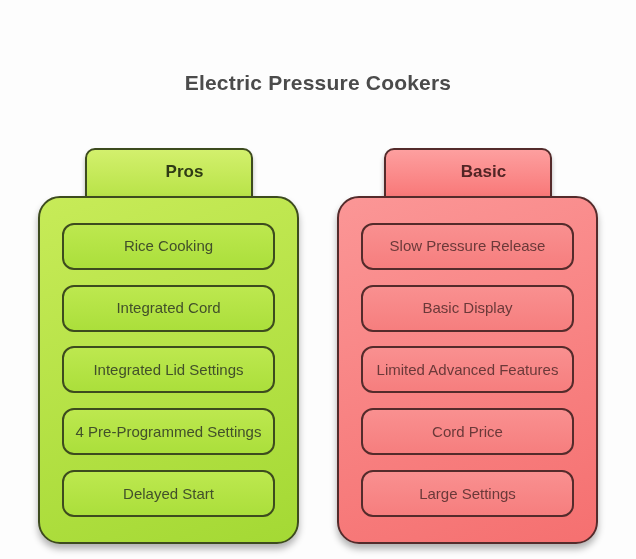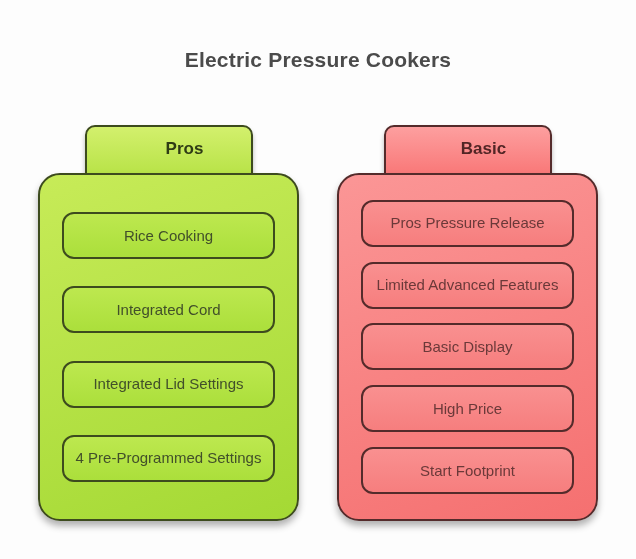--- a/index.html
+++ b/index.html
@@ -10,21 +10,21 @@
   }
   .canvas {
     position: relative;
     width: 636px;
     height: 559px;
     background: #fdfdfd;
     overflow: hidden;
   }
   .title {
     margin: 0;
-    padding-top: 48px;
+    padding-top: 71px;
     text-align: center;
     font-size: 21px;
     font-weight: bold;
     color: #4b4b4b;
     letter-spacing: 0.2px;
   }
   .columns {
     display: flex;
     justify-content: center;
     gap: 38px;
@@ -100,30 +100,31 @@
 
     <section class="column" style="--tab1: #d3f06d; --tab2: #b4e142; --panel1: #c7eb58; --panel2: #a4d934; --item1: #bde84f; --item2: #abdf3b; --border: #3d4b1e; --headerText: #2f3c15; --itemText: #42502a;">
       <div class="tab">
         <span class="tab-label">Pros</span>
       </div>
       <div class="panel">
         <div class="item">Rice Cooking</div>
         <div class="item">Integrated Cord</div>
         <div class="item">Integrated Lid Settings</div>
         <div class="item">4 Pre-Programmed Settings</div>
+        <div class="item">Delayed Start</div>
       </div>
     </section>
 
     <section class="column" style="--tab1: #fd9f9f; --tab2: #f87272; --panel1: #fb9696; --panel2: #f57070; --item1: #f99090; --item2: #f67e7e; --border: #542b2b; --headerText: #522525; --itemText: #6b3939;">
       <div class="tab">
         <span class="tab-label">Basic</span>
       </div>
       <div class="panel">
-        <div class="item">Pros Pressure Release</div>
+        <div class="item">Slow Pressure Release</div>
+        <div class="item">Basic Display</div>
         <div class="item">Limited Advanced Features</div>
-        <div class="item">Basic Display</div>
-        <div class="item">High Price</div>
-        <div class="item">Start Footprint</div>
+        <div class="item">Cord Price</div>
+        <div class="item">Large Settings</div>
       </div>
     </section>
 
   </div>
 </div>
 
 </body></html>

